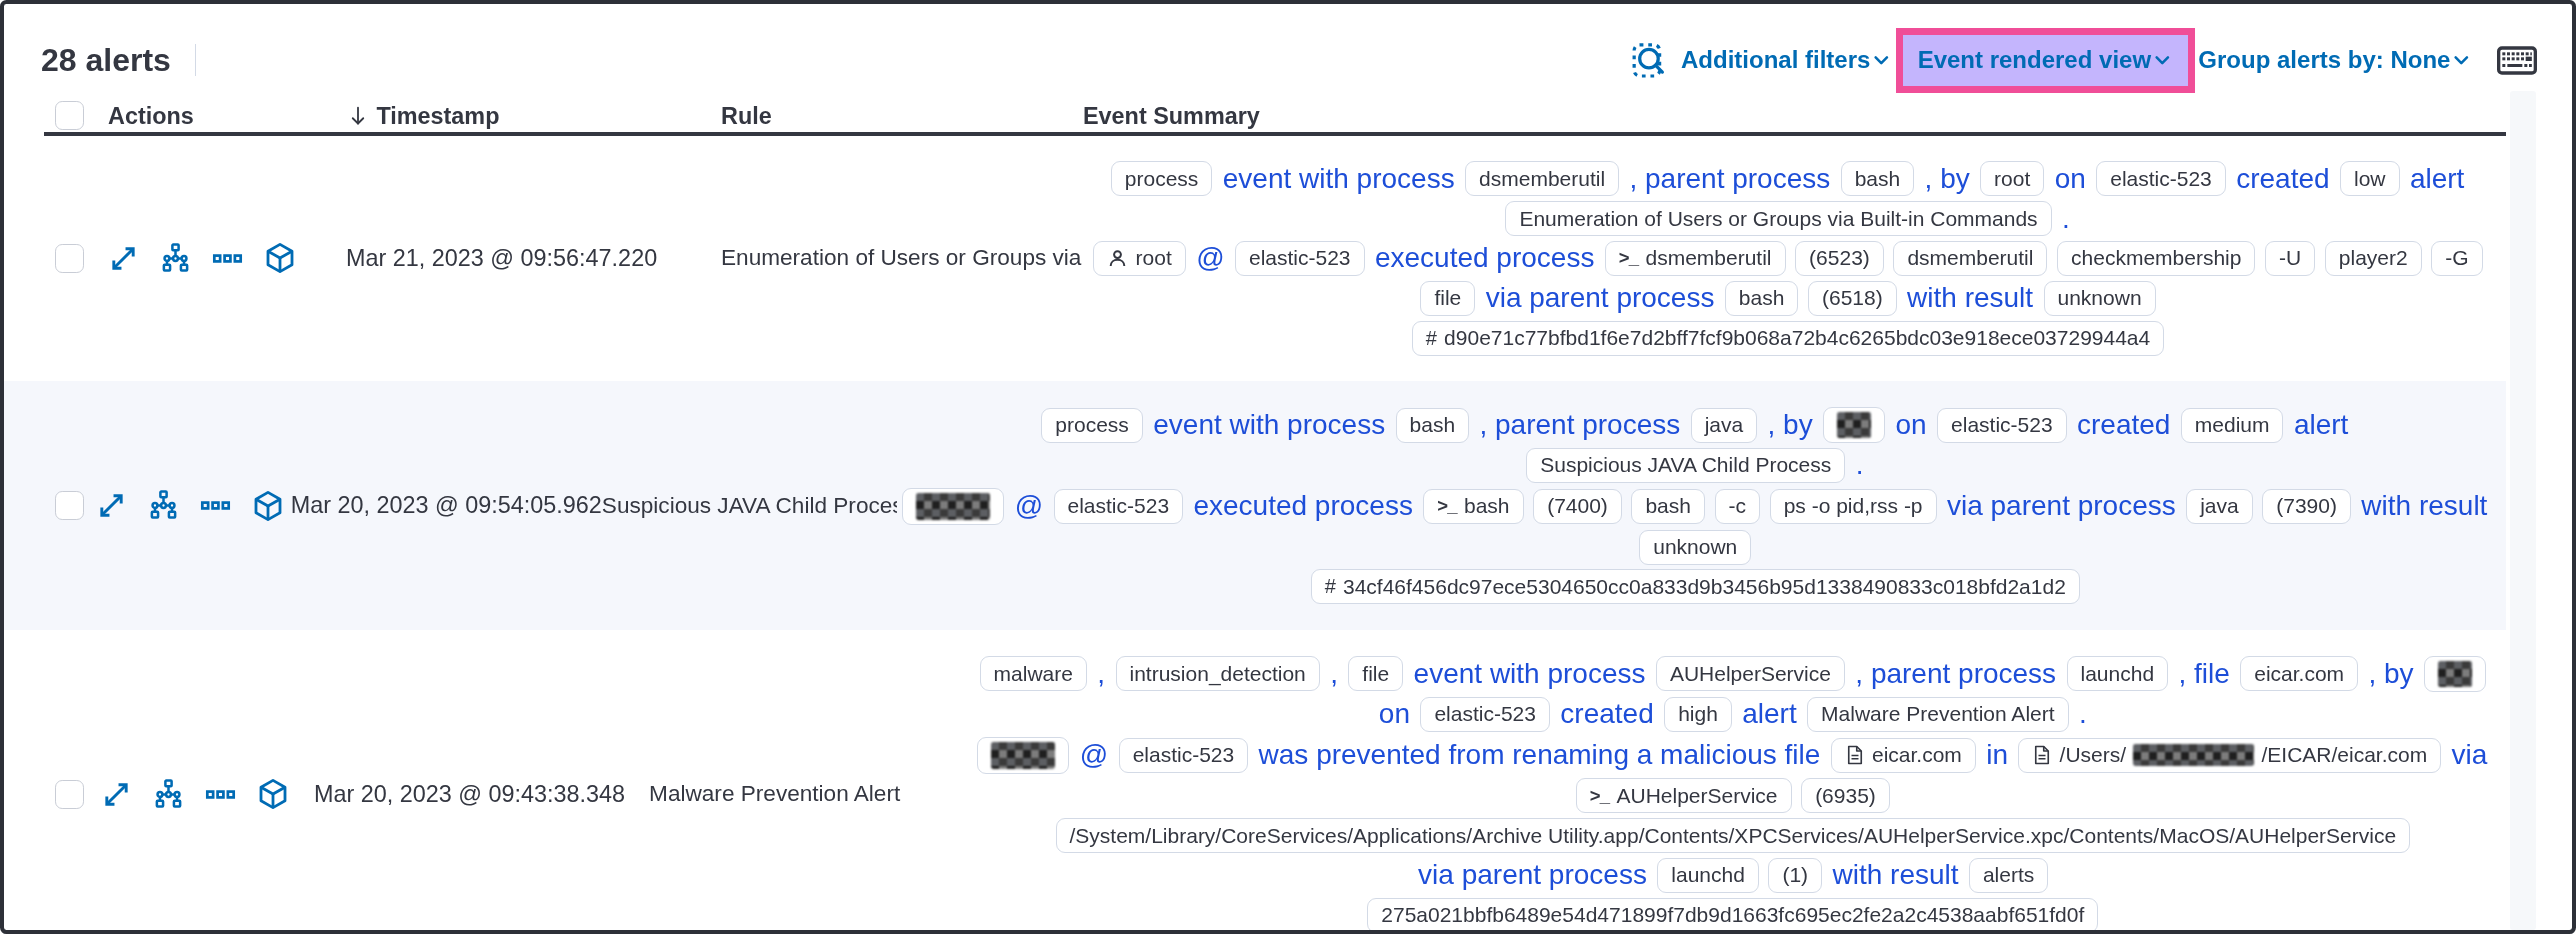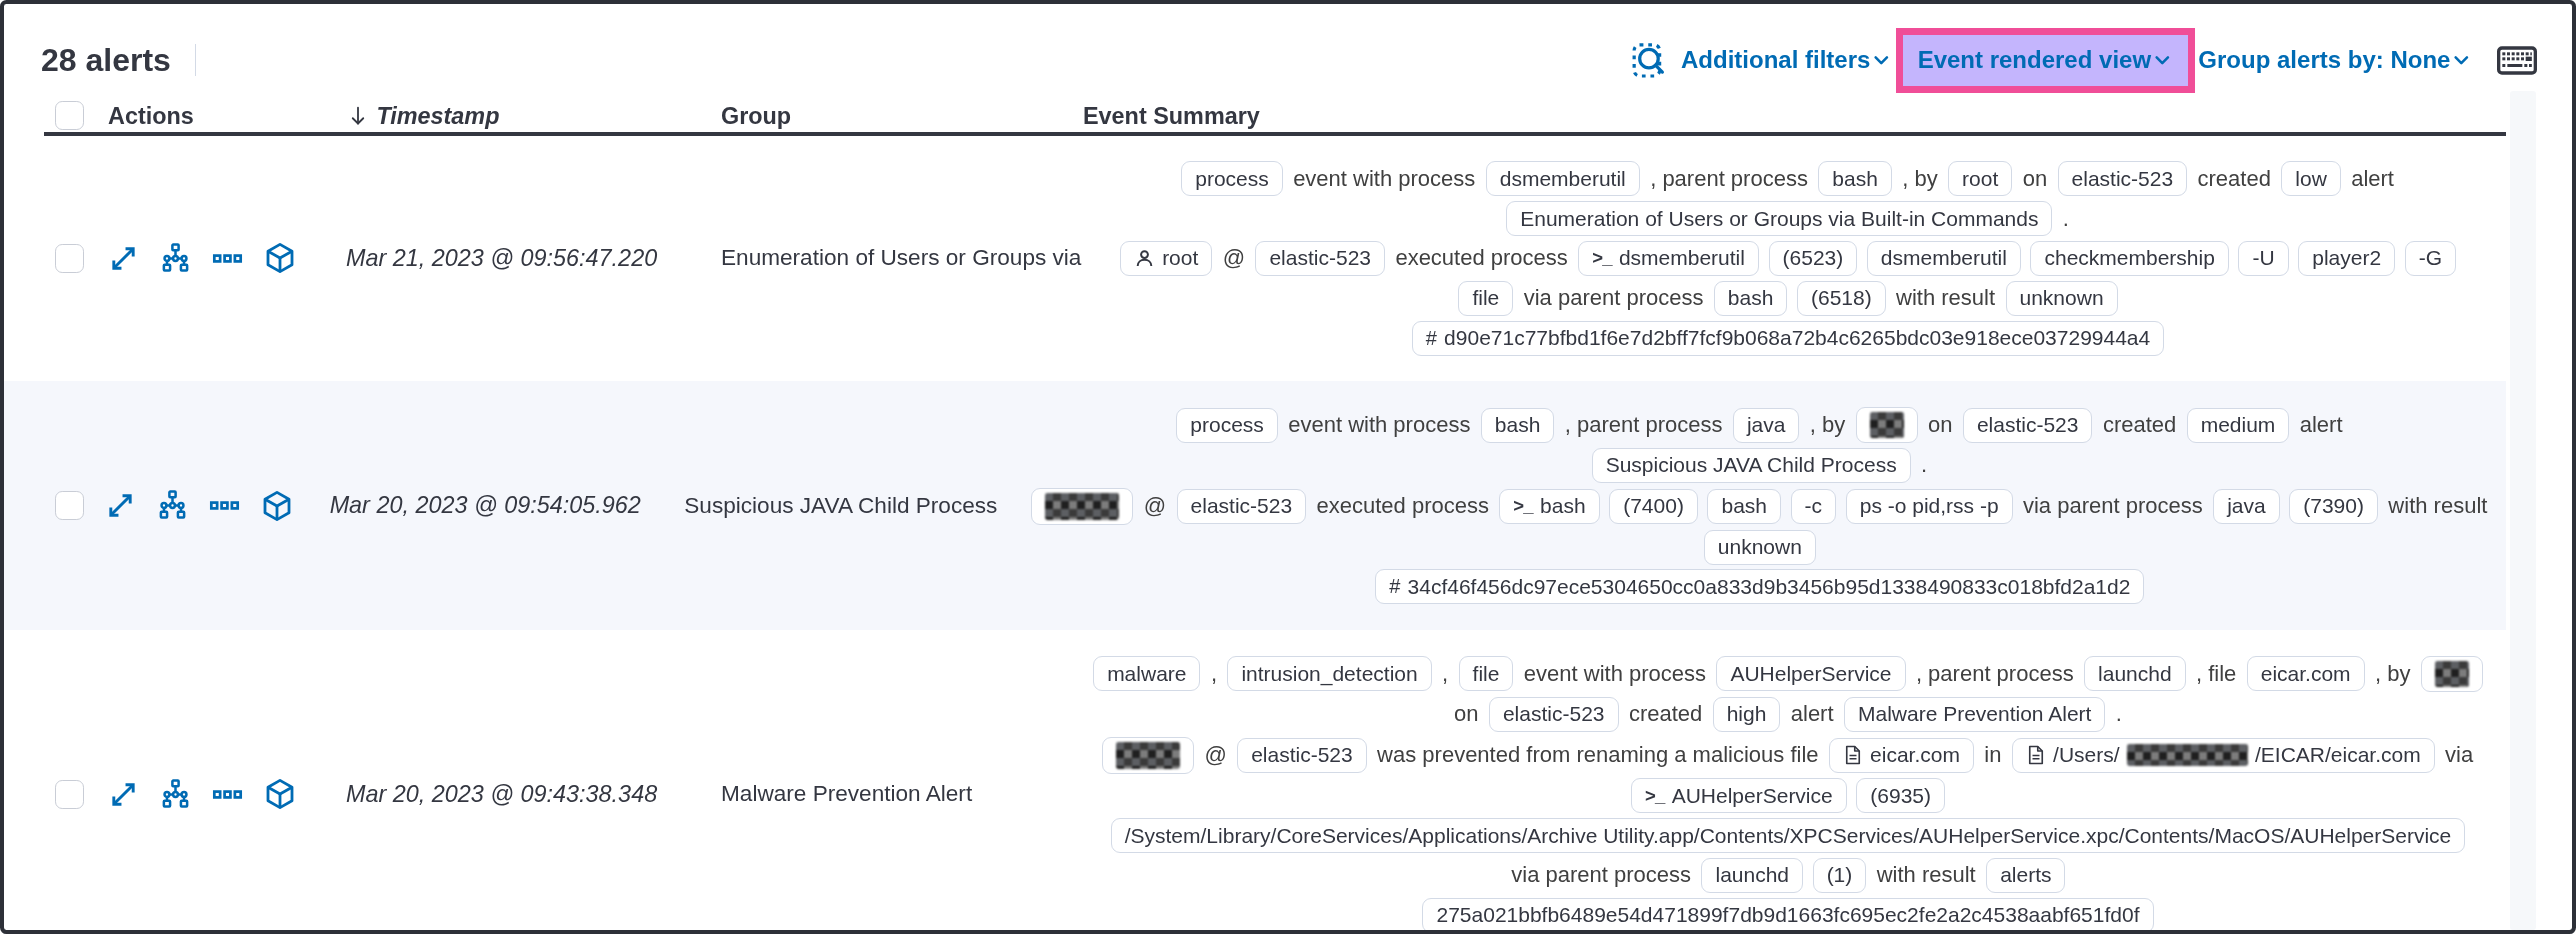--- a/index.html
+++ b/index.html
@@ -20,35 +20,35 @@
   .v-divider { width:1.6px; height:32px; background:#d3dae6; margin-left:24px; }
   .toolbar-right { margin-left:auto; display:flex; align-items:center; }
   .tb-link { color:#006bb4; font-size:24px; font-weight:600; display:inline-flex; align-items:center; gap:0; cursor:pointer; white-space:nowrap; }
   .tb-icon { display:inline-flex; margin-right:14.5px; }
   .highlight-box { border:7.2px solid #f04e98; padding:11.3px 14.5px; margin:0 3.2px; background:#c4b5fd; display:inline-flex; }
   .kbd-wrap { margin-left:24px; display:inline-flex; }
   
   .header-row { display:flex; align-items:flex-end; margin:3.2px 66px 0 40px; padding-bottom:2px; border-bottom:4.8px solid #343741; }
   .c-check { width:64px; display:flex; }
   .c-actions { width:238px; }
-  .c-time { width:375px; display:flex; align-items:center; gap:6.4px;font-style:italic; }
+  .c-time { width:375px; display:flex; align-items:center; gap:6.4px; }
   .c-rule { width:362px; }
   .c-summary { flex:1; }
   .th { font-size:23.4px; font-weight:700; color:#343741; white-space:nowrap; }
   .checkbox { width:29px; height:29px; border:1.6px solid #c9cdd6; border-radius:7.2px; background:#fff; margin-left:11.3px; cursor:pointer; }
   
   .alert-row { display:flex; align-items:center; margin-right:66px; padding:21px 0 21px 40px; }
   .alert-row.striped { background:#f5f7fc; }
   .actions-cell { display:flex; align-items:center; gap:21px; }
   .icon-btn { display:inline-flex; cursor:pointer; }
   .ts { font-size:23.4px; color:#343741; white-space:nowrap; }
   .rule { font-size:22.6px; color:#343741; white-space:nowrap; overflow:hidden; }
   .summary { flex:1; text-align:center; padding-right:13px; }
   .sline { display:flex; justify-content:center; align-items:center; margin:4.8px 0; white-space:nowrap; }
-  .conn { font-size:22px; color:#404040; margin:0 5.6px; }
+  .conn { font-size:28px; color:#1d4ed8; margin:0 5.6px; }
   .badge {
     display:inline-flex; align-items:center; gap:7.2px;
     padding:4px 13px; margin:0 4.8px;
     border:1.6px solid #d3dae6; border-radius:9px;
     background:#fff; font-size:21px; font-weight:500; color:#343741;
     min-height:35px;
   }
   .term { font-weight:600; font-size:18.5px; letter-spacing:-0.8px; }
   .hashmark { font-size:20px; color:#343741; }
   .redact {
@@ -131,21 +131,21 @@
       <span class="checkbox"></span>
     </div>
   <div class="c-actions th">Actions</div>
   <div class="c-time">
     <svg width="24" height="24" viewBox="0 0 16 16" fill="none" stroke="#343741" stroke-width="1.2" stroke-linecap="round" stroke-linejoin="round">
         <path d="M8 2.5 V13"></path>
         <path d="M4.5 9.5 L8 13 L11.5 9.5"></path>
       </svg>
     <span class="th">Timestamp</span>
   </div>
-  <div class="c-rule th">Group</div>
+  <div class="c-rule th">Rule</div>
   <div class="c-summary th">Event Summary</div>
 </div>
 
 <div id="rows">
     <div class="alert-row">
       <div class="c-check">
         <span class="checkbox"></span>
       </div>
       <div class="c-actions actions-cell">
         <span class="icon-btn">

